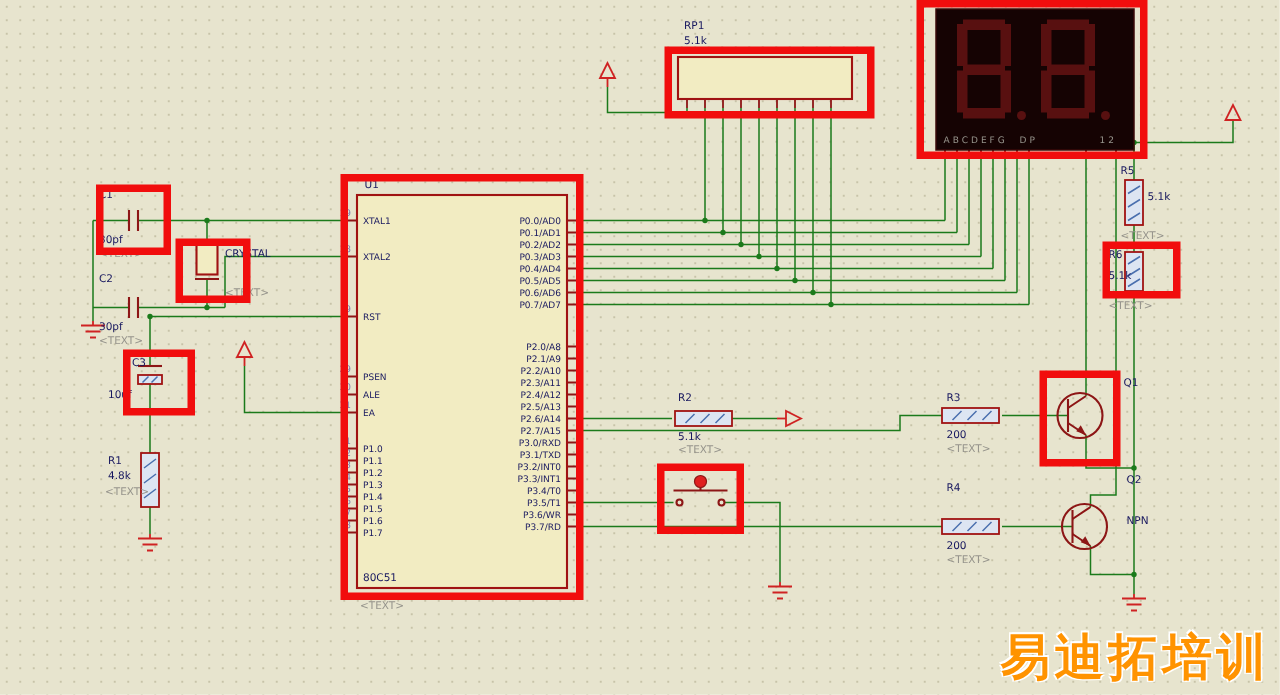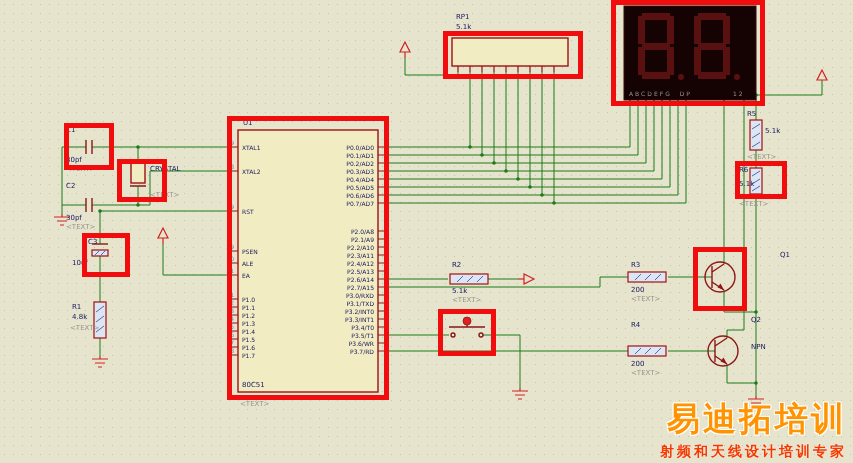--- a/index.html
+++ b/index.html
@@ -277,35 +277,34 @@
   <span class="lbl" style="left:765px;top:127px">5.1k</span>
   <span class="lbl gray" style="left:747px;top:153px">&lt;TEXT&gt;</span>
 
   <span class="lbl" style="left:739px;top:166px">R6</span>
   <span class="lbl" style="left:739px;top:180px">5.1k</span>
   <span class="lbl gray" style="left:739px;top:200px">&lt;TEXT&gt;</span>
 
   <span class="lbl" style="left:456px;top:13px">RP1</span>
   <span class="lbl" style="left:456px;top:23px">5.1k</span>
 
-  <span class="lbl" style="left:780px;top:251px">Q1</span>
+  <span class="lbl" style="left:749px;top:251px">Q1</span>
   <span class="lbl" style="left:751px;top:316px">Q2</span>
   <span class="lbl" style="left:751px;top:343px">NPN</span>
 
   <span class="lbl pin gray" style="left:629px;top:90px;letter-spacing:2px">ABCDEFG  DP</span>
   <span class="lbl pin gray" style="left:733px;top:90px;letter-spacing:2px">12</span>
 
   <div class="rbox" style="left:64px;top:123px;width:40px;height:37px"></div>
   <div class="rbox" style="left:117px;top:159px;width:40px;height:33px"></div>
   <div class="rbox" style="left:82px;top:233px;width:38px;height:34px"></div>
   <div class="rbox" style="left:227px;top:116px;width:152px;height:274px"></div>
   <div class="rbox" style="left:443px;top:31px;width:130px;height:38px"></div>
   <div class="rbox" style="left:611px;top:0px;width:144px;height:96px"></div>
   <div class="rbox" style="left:735px;top:161px;width:42px;height:28px"></div>
   <div class="rbox" style="left:693px;top:247px;width:44px;height:54px"></div>
   <div class="rbox" style="left:438px;top:309px;width:48px;height:37px"></div>
 
   <div id="wm">
     <span class="l1">易迪拓培训</span>
-    <span class="l2">射频和天线设计培训专家</span>
   </div>
 
 </div>
 
 </body></html>

